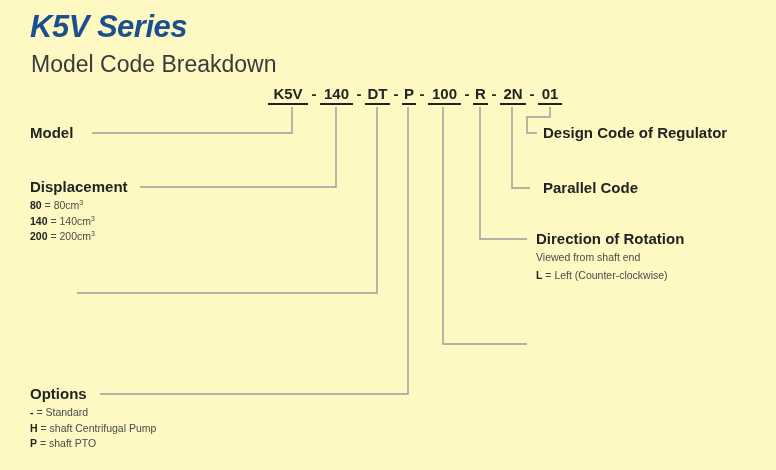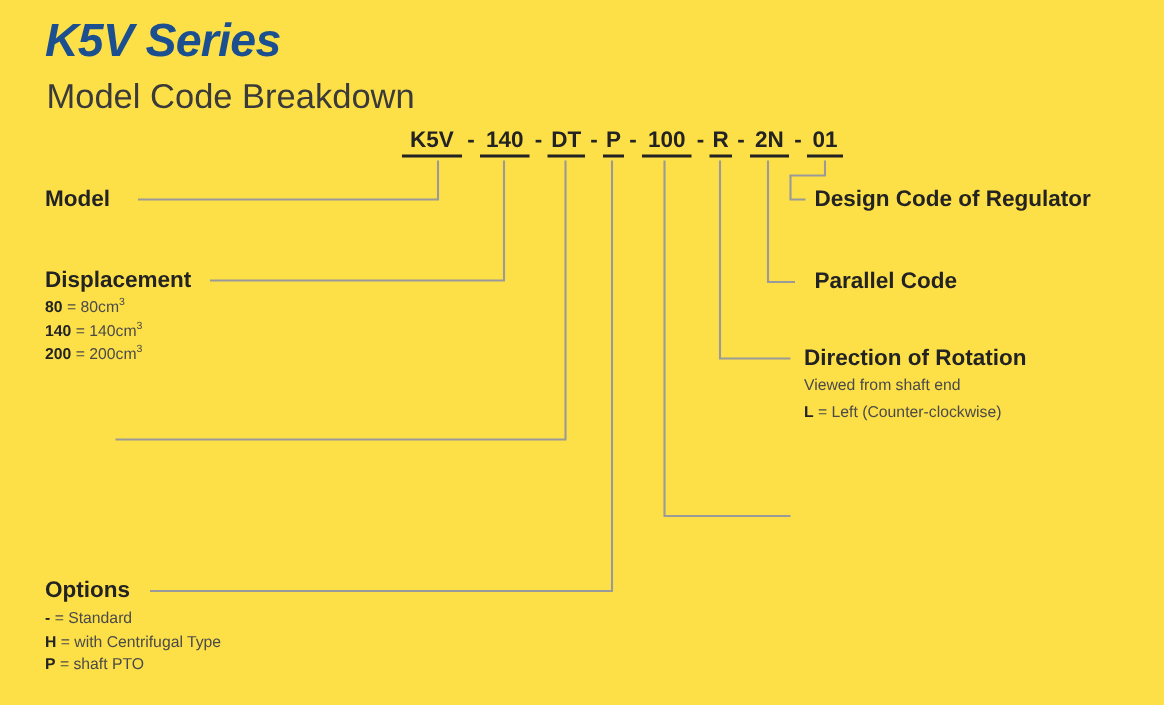--- a/index.html
+++ b/index.html
@@ -8,21 +8,21 @@
     background: #ffffff;
   }
   body {
     font-family: "Liberation Sans", sans-serif;
     color: #2b2b2b;
   }
   #page {
     position: relative;
     width: 776px;
     height: 470px;
-    background: #fde047;
+    background: #fef9c3;
     overflow: hidden;
   }
 
   
   .title {
     position: absolute;
     left: 30px;
     top: 11px;
     font-size: 31px;
     font-weight: bold;
@@ -189,21 +189,21 @@
 
   <div class="lbl" style="left:30px;top:385px;">
     <div class="lbl-head">Options</div>
     <div class="sub-list">
       <div class="sub-item">
         <b>-</b>
         <span>= Standard</span>
       </div>
       <div class="sub-item">
         <b>H</b>
-        <span>= with Centrifugal Type</span>
+        <span>= shaft Centrifugal Pump</span>
       </div>
       <div class="sub-item">
         <b>P</b>
         <span>= shaft PTO</span>
       </div>
     </div>
   </div>
 
   <div class="lbl" style="left:543px;top:124px;text-align:center;">
     <div class="lbl-head">Design Code of Regulator</div>

